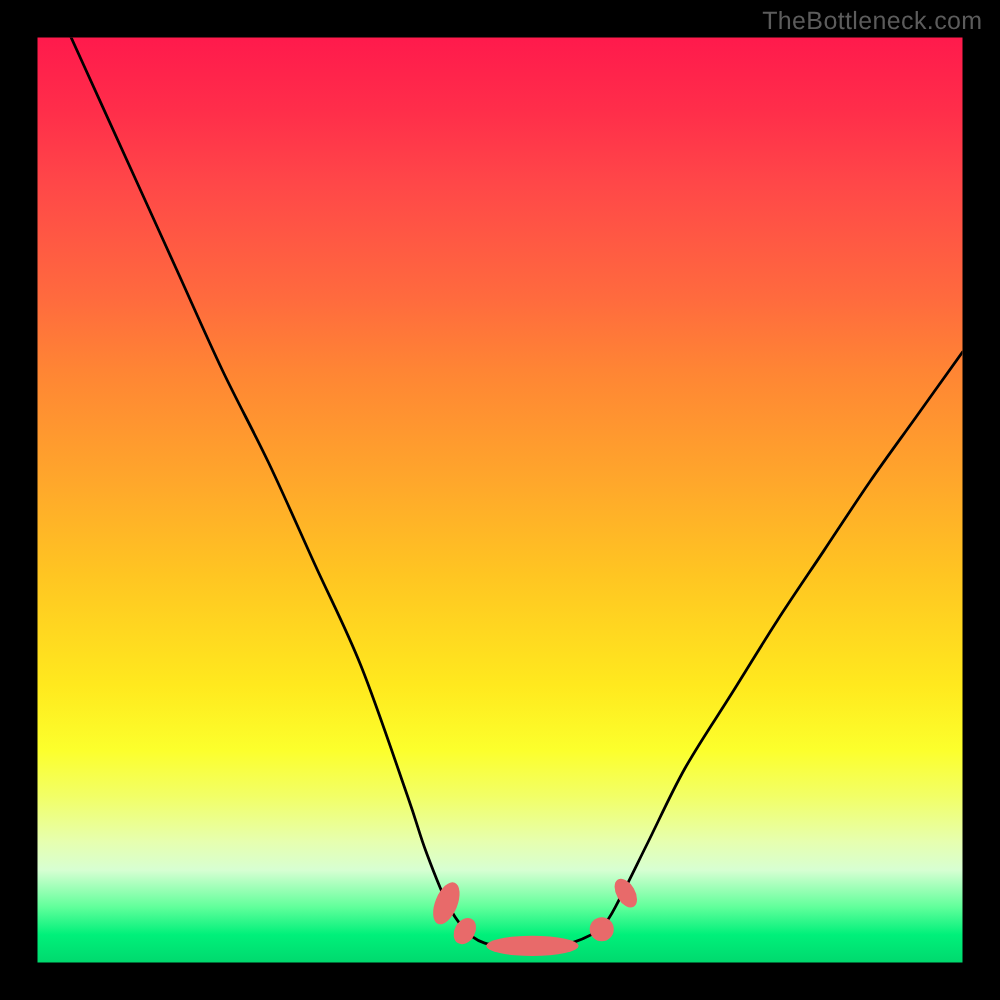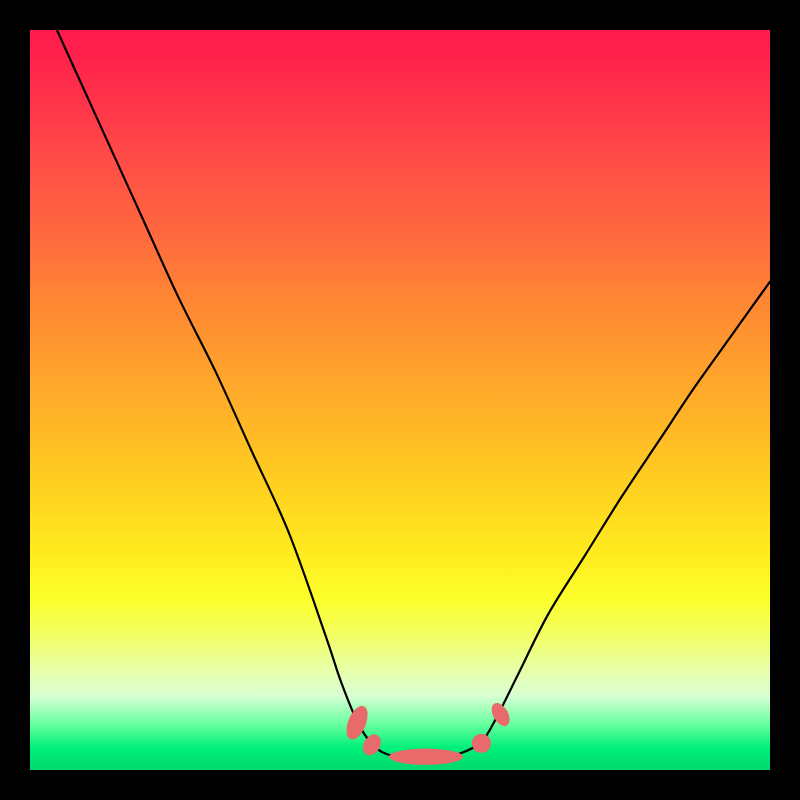--- a/index.html
+++ b/index.html
@@ -57,20 +57,21 @@
     top: 0;
     width: 740px;
     height: 740px;
     pointer-events: none;
   }
 </style>
 </head>
 <body>
 
 <div class="frame">
+  <div class="watermark">TheBottleneck.com</div>
   <div class="plot-area">
     <svg class="curve" viewBox="0 0 740 740" preserveAspectRatio="none">
       <path id="curve-path" fill="none" stroke="#000000" stroke-width="2.2" stroke-linecap="round" d="M 0 -59.200000000000045 C 6.166666666666667 -45.63333333333336, 24.666666666666664 -4.933333333333298, 37 22.200000000000045 C 49.333333333333336 49.333333333333385, 61.666666666666664 76.4666666666667, 74 103.60000000000002 C 86.33333333333333 130.73333333333335, 98.66666666666667 157.86666666666667, 111 185 C 123.33333333333333 212.13333333333333, 135.66666666666666 240.49999999999997, 148 266.4 C 160.33333333333334 292.29999999999995, 172.66666666666666 314.5, 185 340.4 C 197.33333333333334 366.29999999999995, 209.66666666666666 394.6666666666667, 222 421.8 C 234.33333333333334 448.93333333333334, 246.66666666666666 472.3666666666667, 259 503.2 C 271.3333333333333 534.0333333333333, 287.3666666666667 582.1333333333333, 296 606.8 C 304.6333333333333 631.4666666666666, 305.25 636.4000000000001, 310.8 651.2 C 316.35 666, 323.1333333333333 684.2533333333333, 329.3 695.6 C 335.4666666666667 706.9466666666667, 341.01666666666665 714.1, 347.79999999999995 719.28 C 354.58333333333326 724.4599999999999, 360.1333333333333 725.4466666666666, 370 726.68 C 379.8666666666667 727.9133333333333, 397.1333333333334 727.1733333333333, 407.00000000000006 726.68 C 416.86666666666673 726.1866666666666, 421.8 726.1866666666667, 429.2 723.72 C 436.59999999999997 721.2533333333333, 445.2333333333333 717.8, 451.4 711.88 C 457.56666666666666 705.96, 460.0333333333333 699.5466666666667, 466.2 688.2 C 472.3666666666667 676.8533333333334, 479.7666666666667 661.0666666666666, 488.40000000000003 643.8 C 497.03333333333336 626.5333333333333, 506.9 604.3333333333334, 518 584.6 C 529.1 564.8666666666667, 542.6666666666666 545.1333333333333, 555 525.4 C 567.3333333333334 505.66666666666663, 579.6666666666666 485.31666666666666, 592 466.2 C 604.3333333333334 447.0833333333333, 616.6666666666666 429.2, 629 410.7 C 641.3333333333334 392.2, 653.6666666666666 373.0833333333333, 666 355.2 C 678.3333333333334 337.31666666666666, 690.6666666666666 320.6666666666667, 703 303.40000000000003 C 715.3333333333334 286.1333333333334, 733.8333333333334 260.2333333333333, 740 251.59999999999997"></path>
       <g id="markers">
           <ellipse cx="327.08" cy="692.64" rx="8.88" ry="17.76" fill="#e86a6a" transform="rotate(22 327.08 692.64)"></ellipse>
           <ellipse cx="341.88" cy="714.84" rx="8.139999999999999" ry="11.1" fill="#e86a6a" transform="rotate(30 341.88 714.84)"></ellipse>
           <ellipse cx="395.90000000000003" cy="726.68" rx="37" ry="8.139999999999999" fill="#e86a6a"></ellipse>
           <ellipse cx="451.4" cy="713.36" rx="9.62" ry="9.62" fill="#e86a6a"></ellipse>
           <ellipse cx="470.64" cy="684.5" rx="7.4" ry="12.58" fill="#e86a6a" transform="rotate(-30 470.64 684.5)"></ellipse>
         </g>

